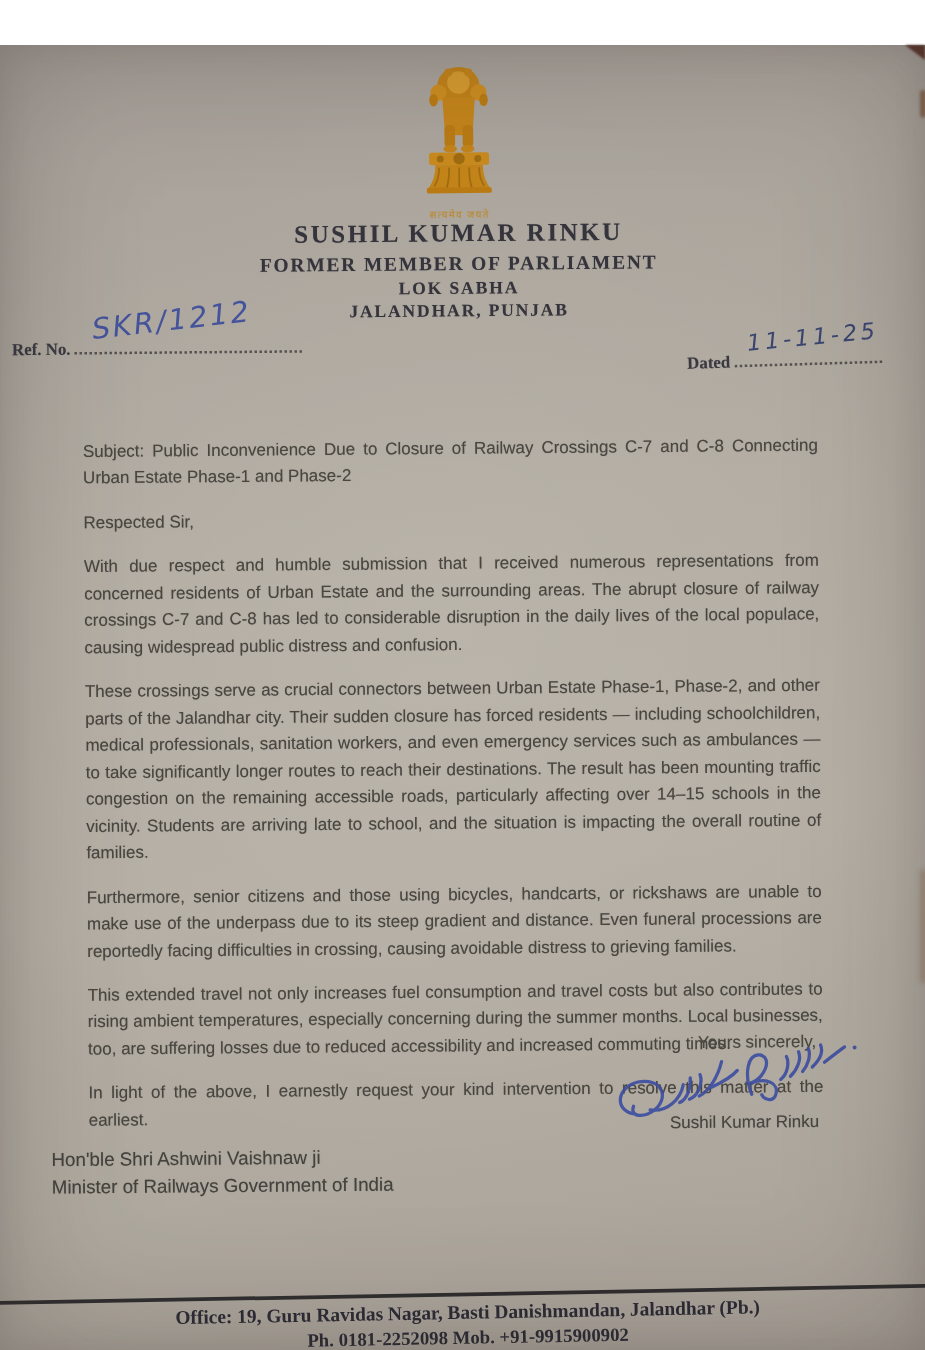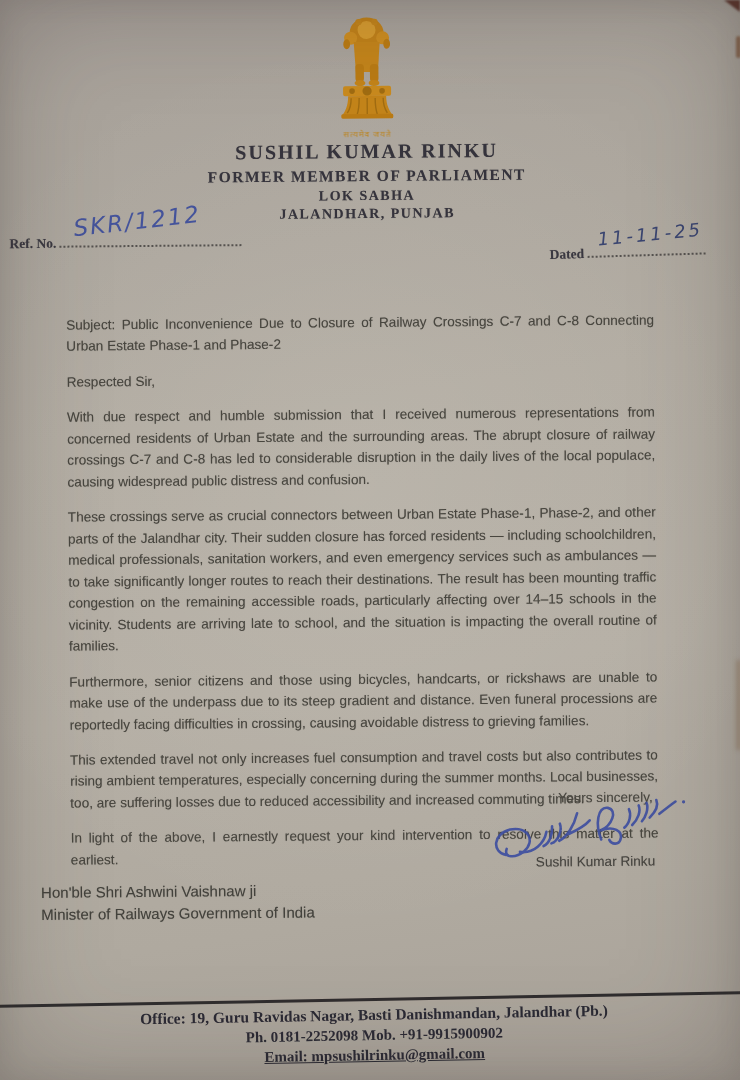--- a/index.html
+++ b/index.html
@@ -7,20 +7,21 @@
     width: 740px; height: 1080px;
     font-family: "Liberation Sans", sans-serif;
     overflow: hidden;
     position: relative;
   }
   .photo {
     position: absolute; inset: 0;
     background:
       radial-gradient(ellipse 90% 60% at 48% 45%, rgba(255,252,244,0.10), rgba(0,0,0,0) 70%),
       linear-gradient(172deg, #a49d97 0%, #a9a39b 10%, #b1aba1 38%, #b4aea4 62%, #afa99f 82%, #a8a198 100%);
+    margin-top: 36px;
   }
   .sheet {
     position: absolute; inset: 0;
     transform: rotate(-0.5deg);
   }
   .soft { text-shadow: 0 0 0.7px rgba(55,52,48,0.35); }
 
   
   .emblem-wrap { position: absolute; left: 332px; top: 12px; width: 78px; text-align: center; }
   .motto {

